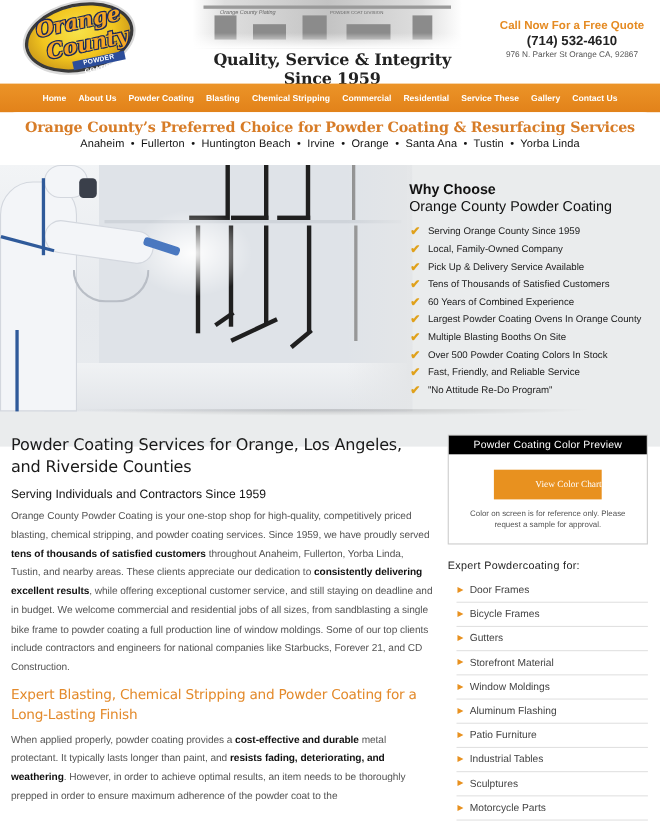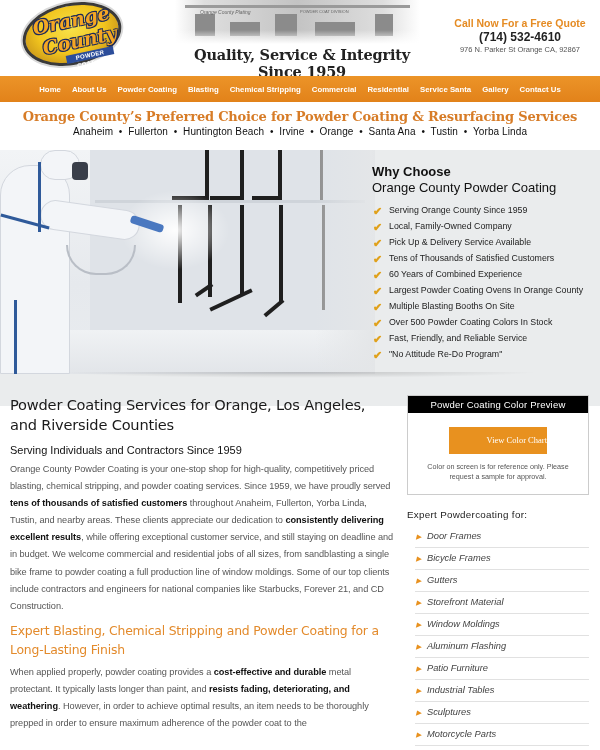--- a/index.html
+++ b/index.html
@@ -78,21 +78,21 @@
 
   
   .side { position: absolute; left: 407px; top: 395px; width: 182px; }
   .cbox { border: 1px solid #ccc; width: 182px; height: 100px; background: #fff; }
   .cbox .hd { background: #000; color: #fff; font-size: 9.5px; text-align: center; height: 17px; line-height: 17px; letter-spacing: 0.2px; }
   .cbox .btn { display: block; margin: 14px auto 0; width: 98px; height: 27px; line-height: 27px; background: #e8911f; color: #fff; text-align: right; font-size: 8.5px; text-decoration: none; font-family: Liberation Serif, serif; }
   .cbox .note { font-size: 7.2px; color: #555; text-align: center; margin-top: 8px; line-height: 9.5px; padding: 0 10px; }
 
   .side .fortitle { font-size: 9.8px; color: #222; margin-top: 14px; letter-spacing: 0.3px; }
   .side ul { list-style: none; margin-top: 6px; margin-left: 8px; width: 174px; }
-  .side li { height: 22px; line-height: 21px; border-bottom: 1px solid #e1e1e1; font-size: 9.3px; color: #444; padding-left: 12px; position: relative; font-style: italic; }
+  .side li { height: 22px; line-height: 21px; border-bottom: 1px solid #e1e1e1; font-size: 9.3px; color: #444; padding-left: 12px; position: relative; }
   .side li .tri { position: absolute; left: 1px; top: 0; color: #e8911f; font-size: 7px; }
 </style>
 </head>
 <body>
 
 <div class="header">
   <div class="logo">
     <div class="oval"></div>
     <div class="word1">Orange</div>
     <div class="word2">County</div>
@@ -121,21 +121,21 @@
 </div>
 
 <nav class="nav">
   <a href="#">Home</a>
   <a href="#">About Us</a>
   <a href="#">Powder Coating</a>
   <a href="#">Blasting</a>
   <a href="#">Chemical Stripping</a>
   <a href="#">Commercial</a>
   <a href="#">Residential</a>
-  <a href="#">Service Santa</a>
+  <a href="#">Service These</a>
   <a href="#">Gallery</a>
   <a href="#">Contact Us</a>
 </nav>
 
 <div class="pref">
   <div class="title">Orange County’s Preferred Choice for Powder Coating &amp; Resurfacing Services</div>
   <div class="cities" style="white-space:pre;">Anaheim  •  Fullerton  •  Huntington Beach  •  Irvine  •  Orange  •  Santa Ana  •  Tustin  •  Yorba Linda</div>
 </div>
 
 <div class="hero">

